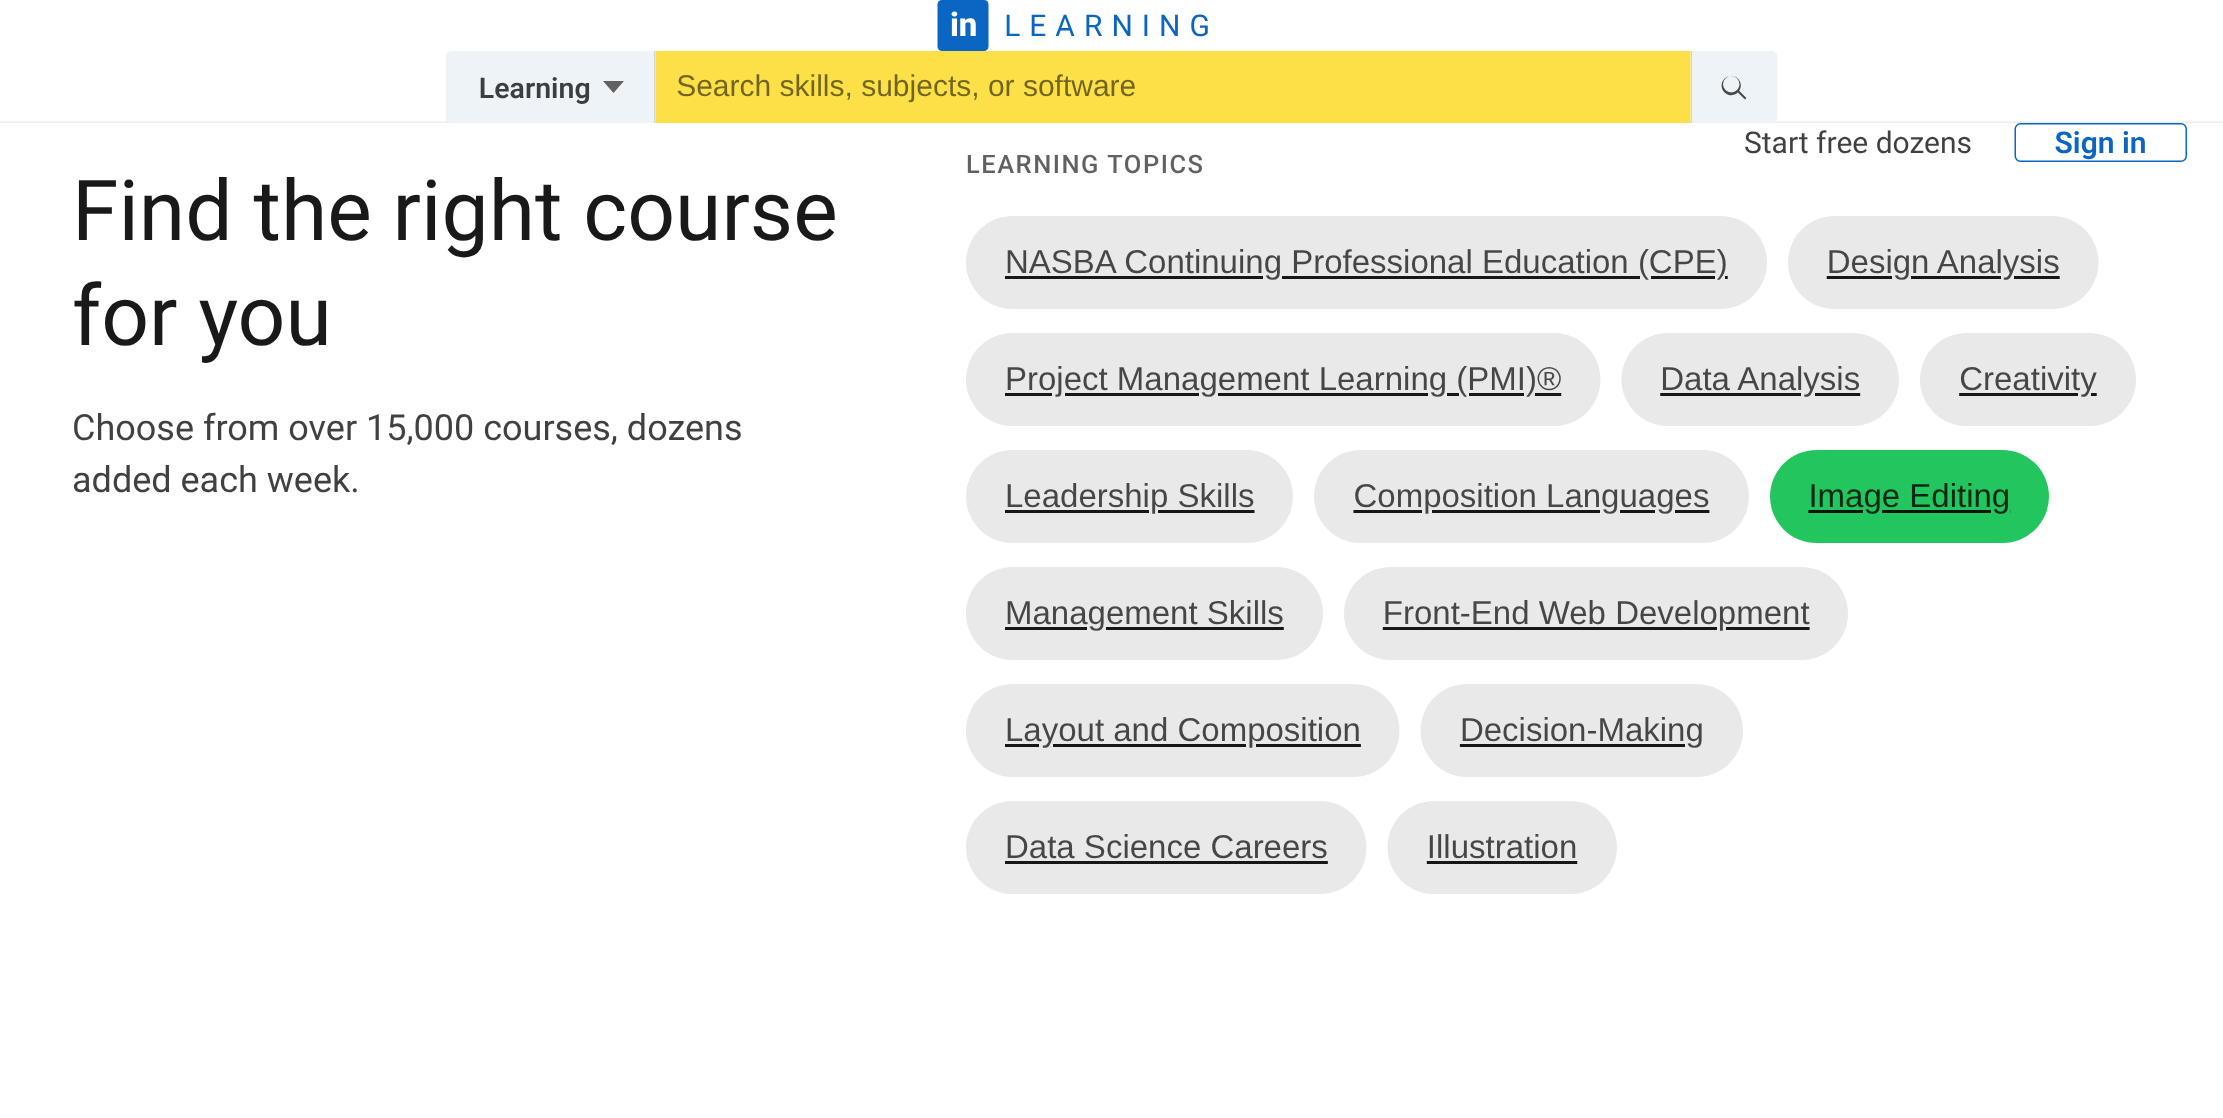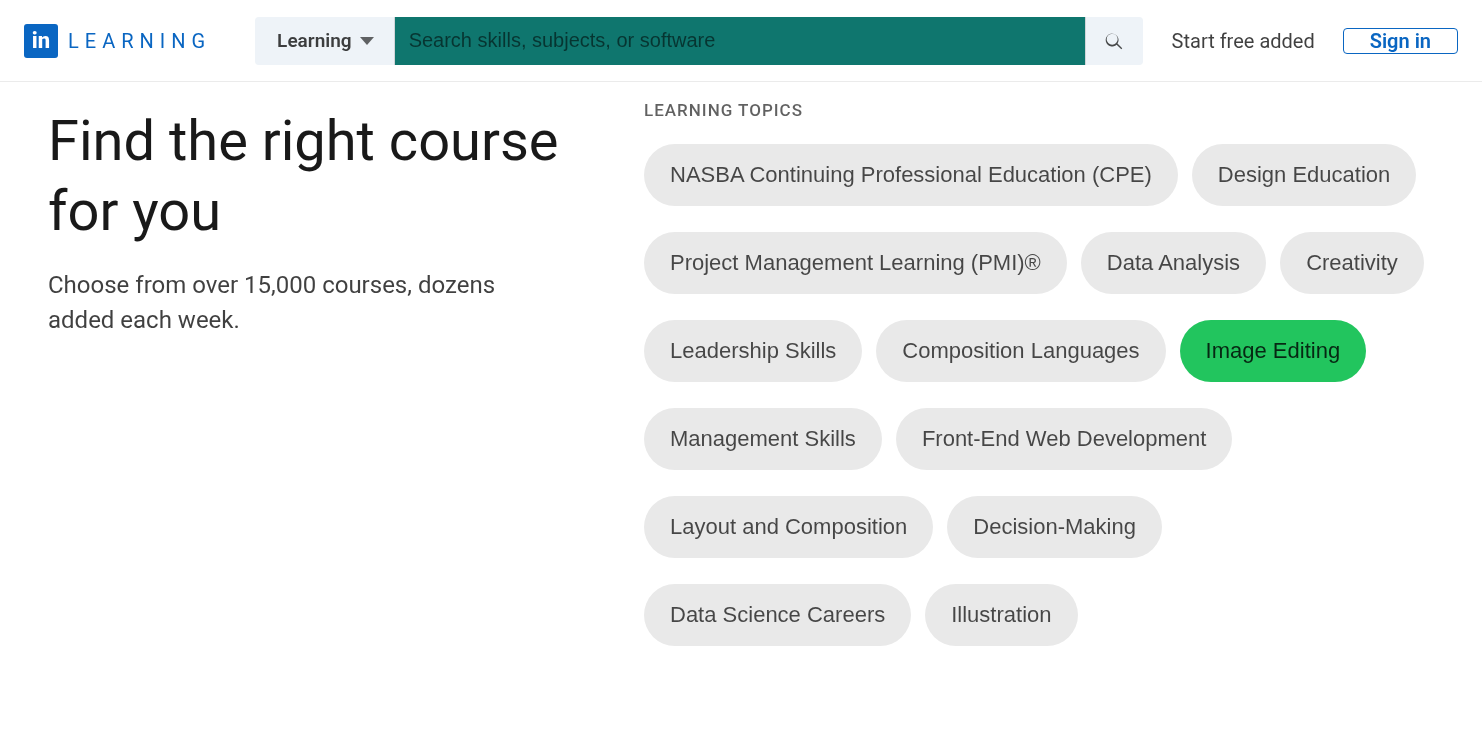--- a/index.html
+++ b/index.html
@@ -11,20 +11,21 @@
     }
 
     
     .global-nav {
       display: flex;
       align-items: center;
       height: 82px;
       border-bottom: 1px solid rgba(0,0,0,0.08);
       padding: 0 24px;
       gap: 0;
+      flex-direction: column;
     }
     .logo-wrap {
       display: flex;
       align-items: center;
       margin-right: 44px;
     }
     .logo-box {
       width: 34px;
       height: 34px;
       background: #0a66c2;
@@ -66,21 +67,21 @@
       margin-left: 8px;
       width: 0; height: 0;
       border-left: 7px solid transparent;
       border-right: 7px solid transparent;
       border-top: 8px solid rgba(0,0,0,0.6);
     }
     .search-field {
       width: 690px;
       display: flex;
       align-items: center;
-      background: #0f766e;
+      background: #fde047;
       position: relative;
     }
     .search-input {
       width: 100%;
       height: 100%;
       border: none;
       background: transparent;
       font-size: 20px;
       color: rgba(0,0,0,0.9);
       padding-left: 14px;
@@ -153,21 +154,22 @@
       font-size: 17px;
       font-weight: 500;
       letter-spacing: 1px;
       color: rgba(0,0,0,0.62);
       margin-bottom: 24px;
       margin-top: 8px;
     }
     .pills {
       display: flex;
       flex-wrap: wrap;
-      gap: 26px 14px;
+      gap: 16px 14px;
+      text-decoration: underline;
     }
     .pill {
       background: #e9e9e9;
       color: rgba(0,0,0,0.7);
       border: none;
       border-radius: 34px;
       padding: 20px 26px;
       font-size: 22px;
       font-weight: 500;
       cursor: pointer;
@@ -193,36 +195,36 @@
       <input class="search-input" type="text" placeholder="Search skills, subjects, or software" style="">
     </div>
     <div class="search-btn">
       <svg viewBox="0 0 24 24">
         <path d="M21 20l-5.2-5.2A7 7 0 1 0 14.8 16L20 21l1-1zM4 10a6 6 0 1 1 12 0 6 6 0 0 1-12 0z"></path>
       </svg>
     </div>
   </div>
 
   <div class="nav-right">
-    <a class="link-plain">Start free added</a>
+    <a class="link-plain">Start free dozens</a>
     <a class="btn-outline">Sign in</a>
   </div>
 </header>
 
 <main class="content">
   <section class="hero-left">
     <h1 class="hero-title">Find the right course for you</h1>
     <p class="hero-sub">Choose from over 15,000 courses, dozens added each week.</p>
   </section>
 
   <section class="topics-right">
     <div class="topics-label">LEARNING TOPICS</div>
     <div class="pills" id="pills">
         <button class="pill">NASBA Continuing Professional Education (CPE)</button>
-        <button class="pill">Design Education</button>
+        <button class="pill">Design Analysis</button>
         <button class="pill">Project Management Learning (PMI)®</button>
         <button class="pill">Data Analysis</button>
         <button class="pill">Creativity</button>
         <button class="pill">Leadership Skills</button>
         <button class="pill">Composition Languages</button>
         <button class="pill hover">Image Editing</button>
         <button class="pill">Management Skills</button>
         <button class="pill">Front-End Web Development</button>
         <button class="pill">Layout and Composition</button>
         <button class="pill">Decision-Making</button>

